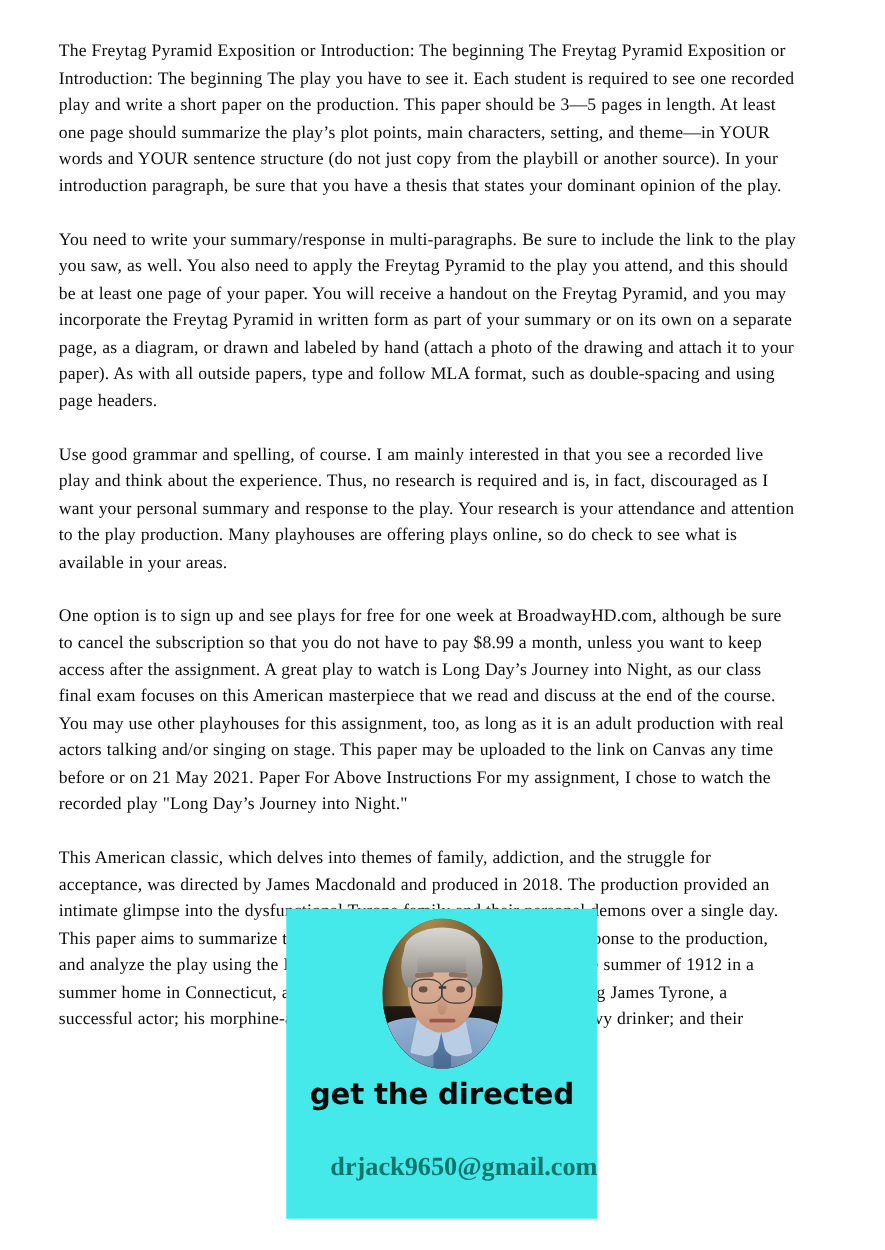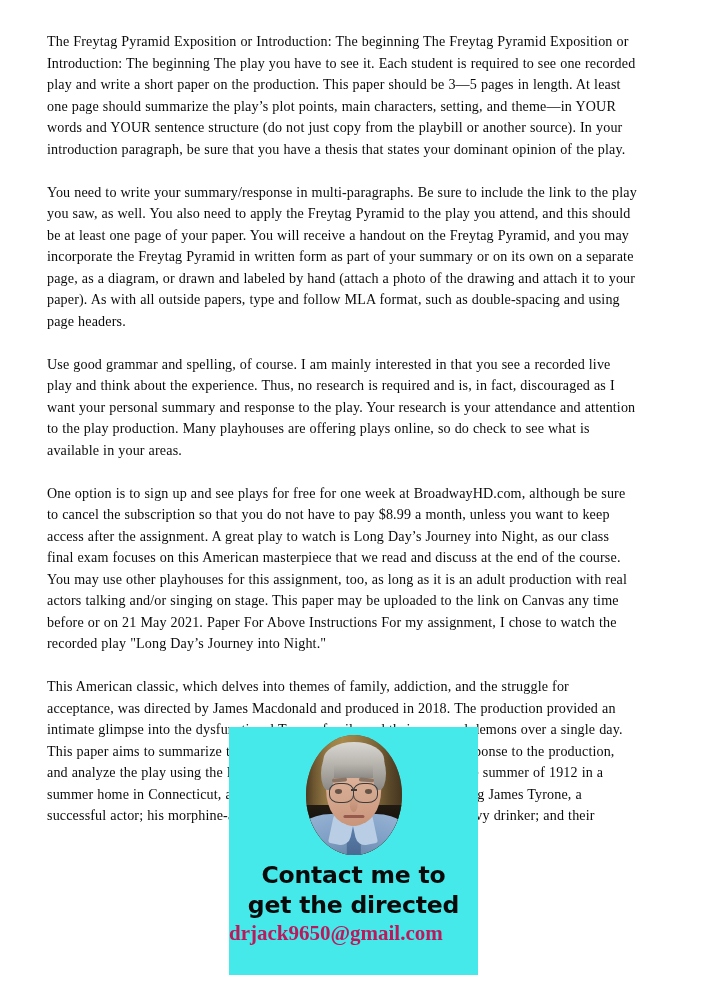--- a/index.html
+++ b/index.html
@@ -171,26 +171,26 @@
     color: #0a0a0a;
     letter-spacing: -0.2px;
   }
   #contact-headline .hl-line { display: block; }
 
   #contact-email {
     position: absolute;
     left: 0;
     right: 0;
     top: 193px;
-    text-align: left;
+    text-align: right;
     font-family: "Liberation Serif", "DejaVu Serif", serif;
     font-weight: bold;
     font-size: 21px;
     line-height: 26px;
-    color: #be185d;
+    color: #0f766e;
   }
 </style>
 </head>
 <body>
 
 <div id="document-page">
 
   <div id="document-body">
     <p class="doc-paragraph">The Freytag Pyramid Exposition or Introduction: The beginning The Freytag Pyramid Exposition or Introduction: The beginning The play you have to see it. Each student is required to see one recorded play and write a short paper on the production. This paper should be 3—5 pages in length. At least one page should summarize the play’s plot points, main characters, setting, and theme—in YOUR words and YOUR sentence structure (do not just copy from the playbill or another source). In your introduction paragraph, be sure that you have a thesis that states your dominant opinion of the play.</p>
     <p class="doc-paragraph">You need to write your summary/response in multi-paragraphs. Be sure to include the link to the play you saw, as well. You also need to apply the Freytag Pyramid to the play you attend, and this should be at least one page of your paper. You will receive a handout on the Freytag Pyramid, and you may incorporate the Freytag Pyramid in written form as part of your summary or on its own on a separate page, as a diagram, or drawn and labeled by hand (attach a photo of the drawing and attach it to your paper). As with all outside papers, type and follow MLA format, such as double-spacing and using page headers.</p>
@@ -219,21 +219,20 @@
       <div class="ph-layer ph-eye-l"></div>
       <div class="ph-layer ph-eye-r"></div>
       <div class="ph-layer ph-glass-l"></div>
       <div class="ph-layer ph-glass-r"></div>
       <div class="ph-layer ph-bridge"></div>
       <div class="ph-layer ph-nose"></div>
       <div class="ph-layer ph-mouth"></div>
     </div>
 
     <div id="contact-headline">
-      <span class="hl-line">Contact me to</span>
       <span class="hl-line">get the directed</span>
     </div>
 
     <div id="contact-email">drjack9650@gmail.com</div>
 
   </div>
 
 </div>
 
 </body></html>

